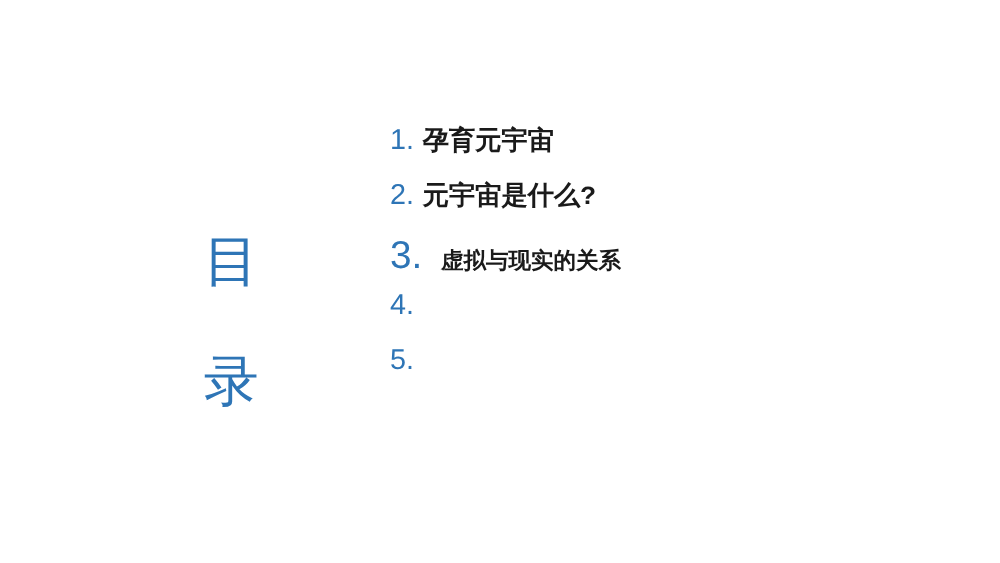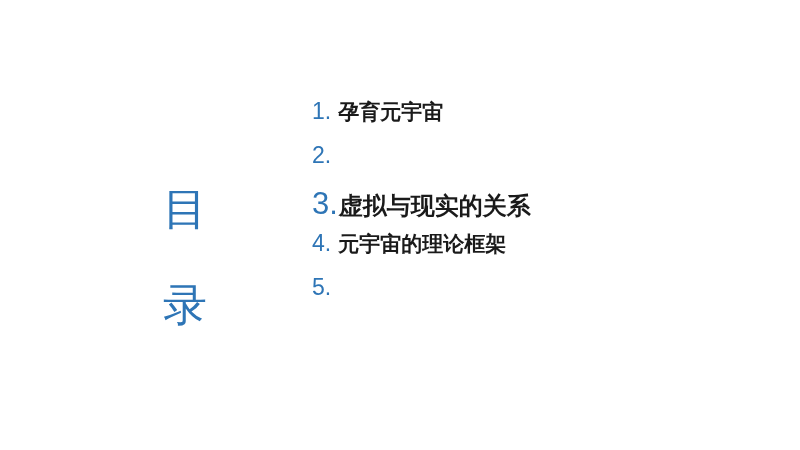--- a/index.html
+++ b/index.html
@@ -74,23 +74,23 @@
     margin-left: 7px;
     flex: 0 0 auto;
   }
 
   
   .toc-item.emphasis .toc-num {
     font-size: 31px;
     line-height: 31px;
   }
   .toc-item.emphasis .toc-text {
-    font-size: 24px;
+    font-size: 18px;
     line-height: 19px;
-    margin-left: 1px;
+    margin-left: 15px;
   }
 </style>
 </head>
 <body>
 
 <div id="slide">
 
   <div id="toc-title">
     <span class="title-char">目</span>
     <span class="title-char">录</span>
@@ -98,30 +98,30 @@
 
   <div id="toc-list">
 
     <div class="toc-item">
       <span class="toc-num">1.</span>
       <span class="toc-text">孕育元宇宙</span>
     </div>
 
     <div class="toc-item">
       <span class="toc-num">2.</span>
+      <span class="toc-text">元宇宙是什么?</span>
     </div>
 
     <div class="toc-item emphasis">
       <span class="toc-num">3.</span>
       <span class="toc-text">虚拟与现实的关系</span>
     </div>
 
     <div class="toc-item">
       <span class="toc-num">4.</span>
-      <span class="toc-text">元宇宙的理论框架</span>
     </div>
 
     <div class="toc-item">
       <span class="toc-num">5.</span>
     </div>
 
   </div>
 </div>
 
 </body></html>

